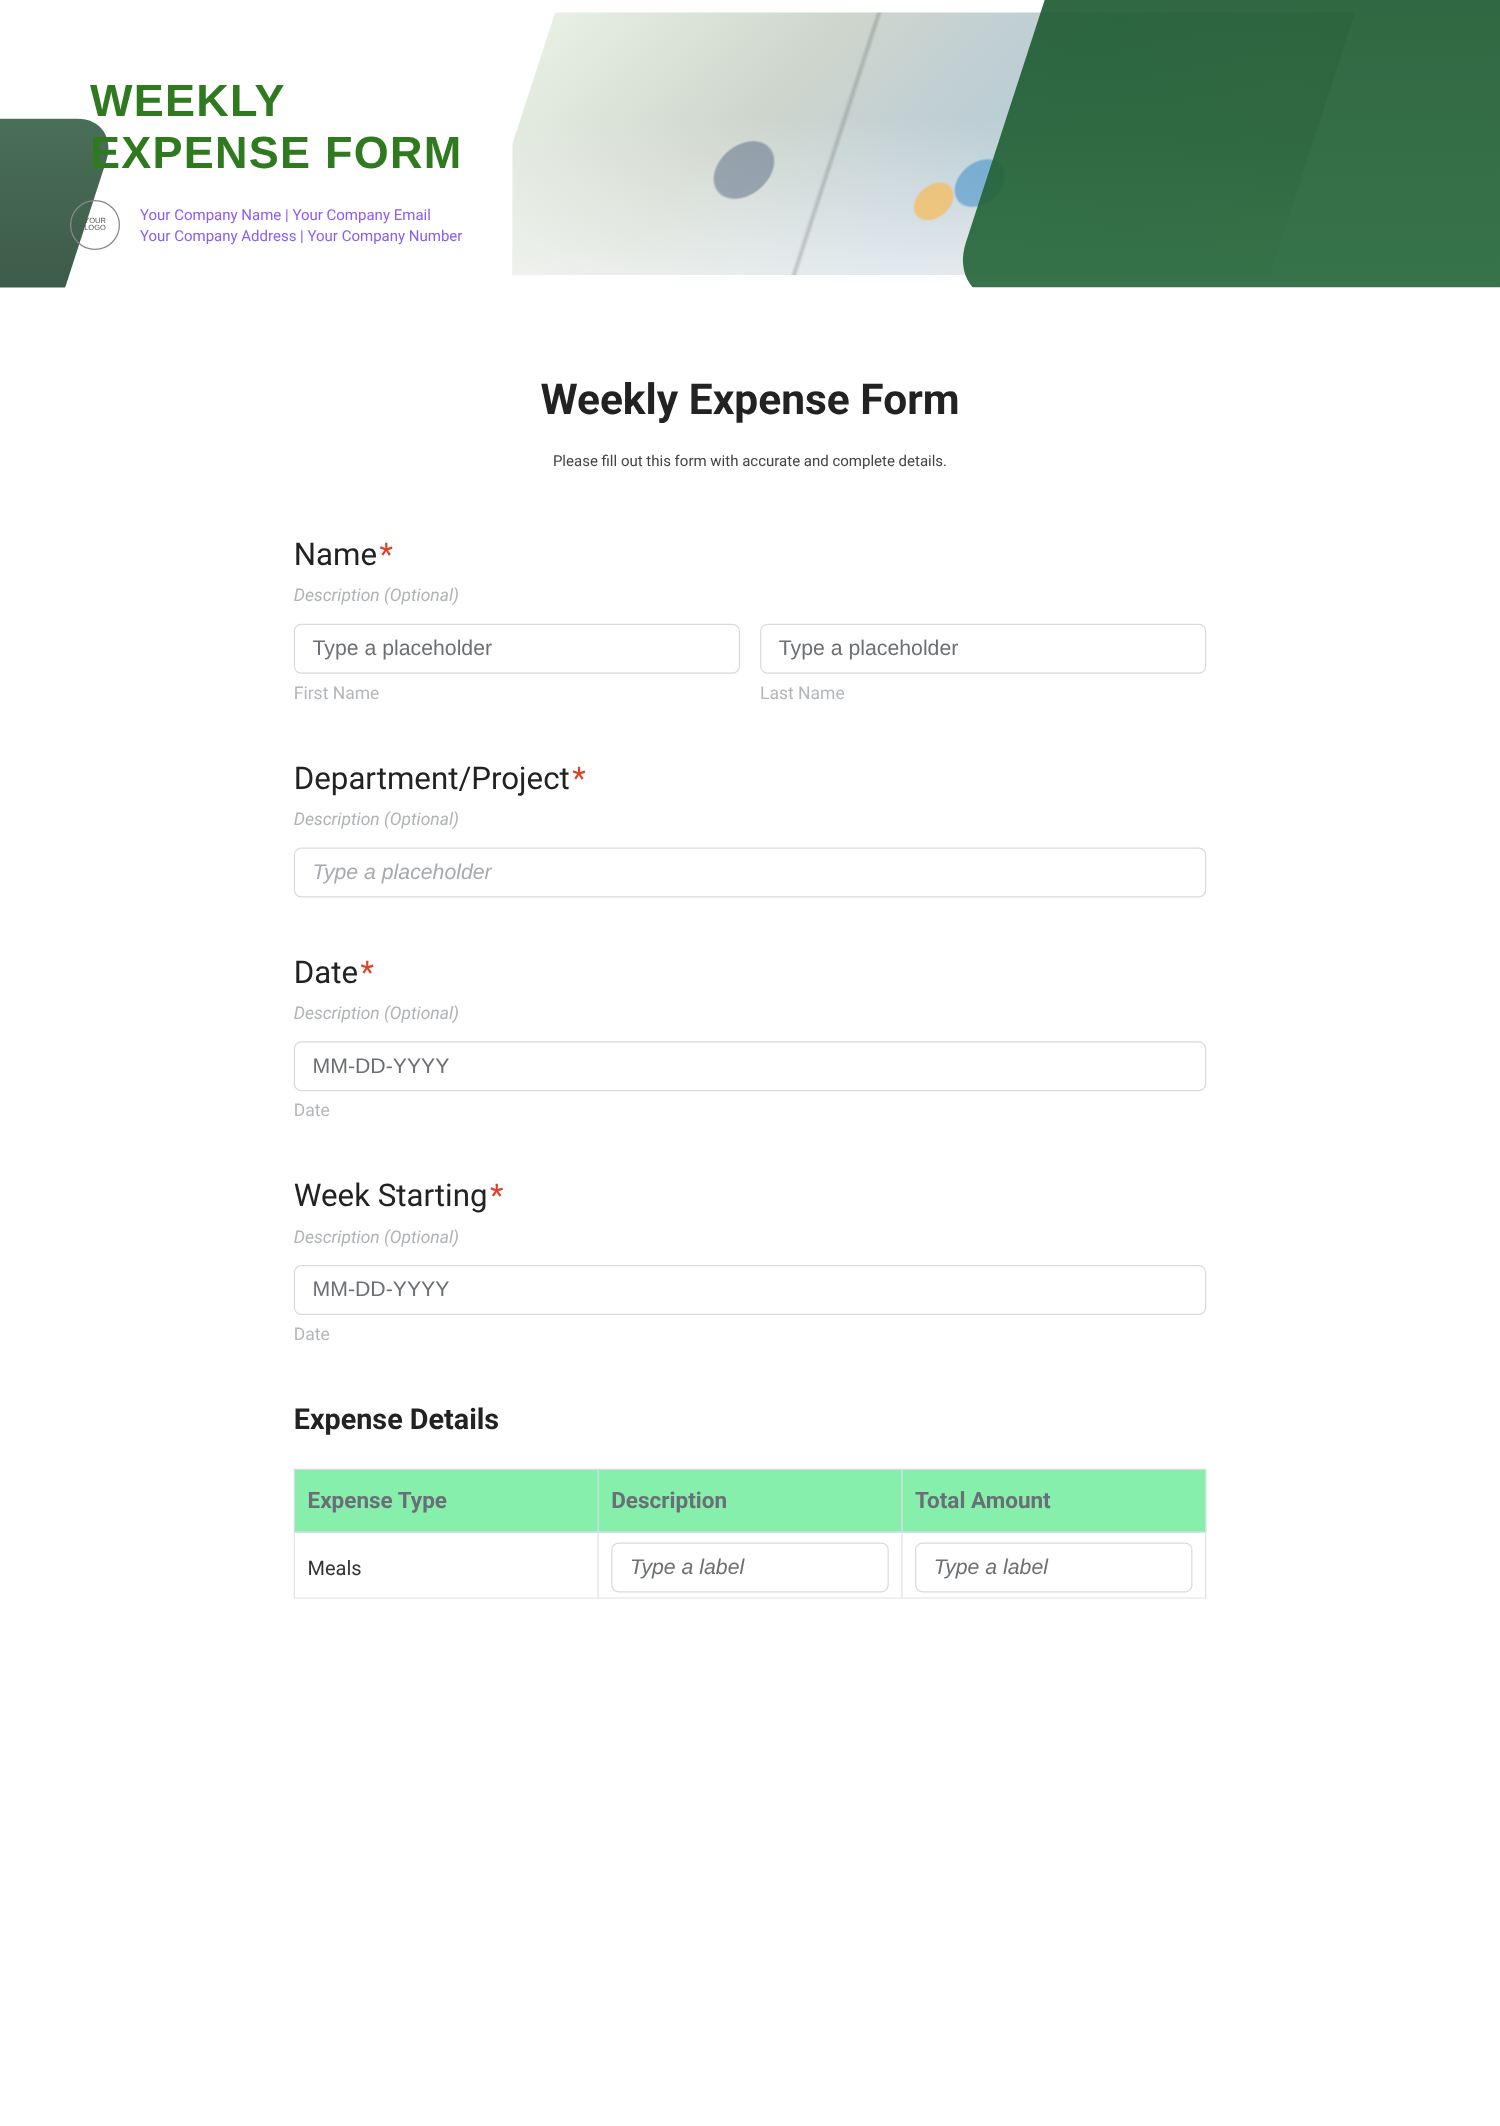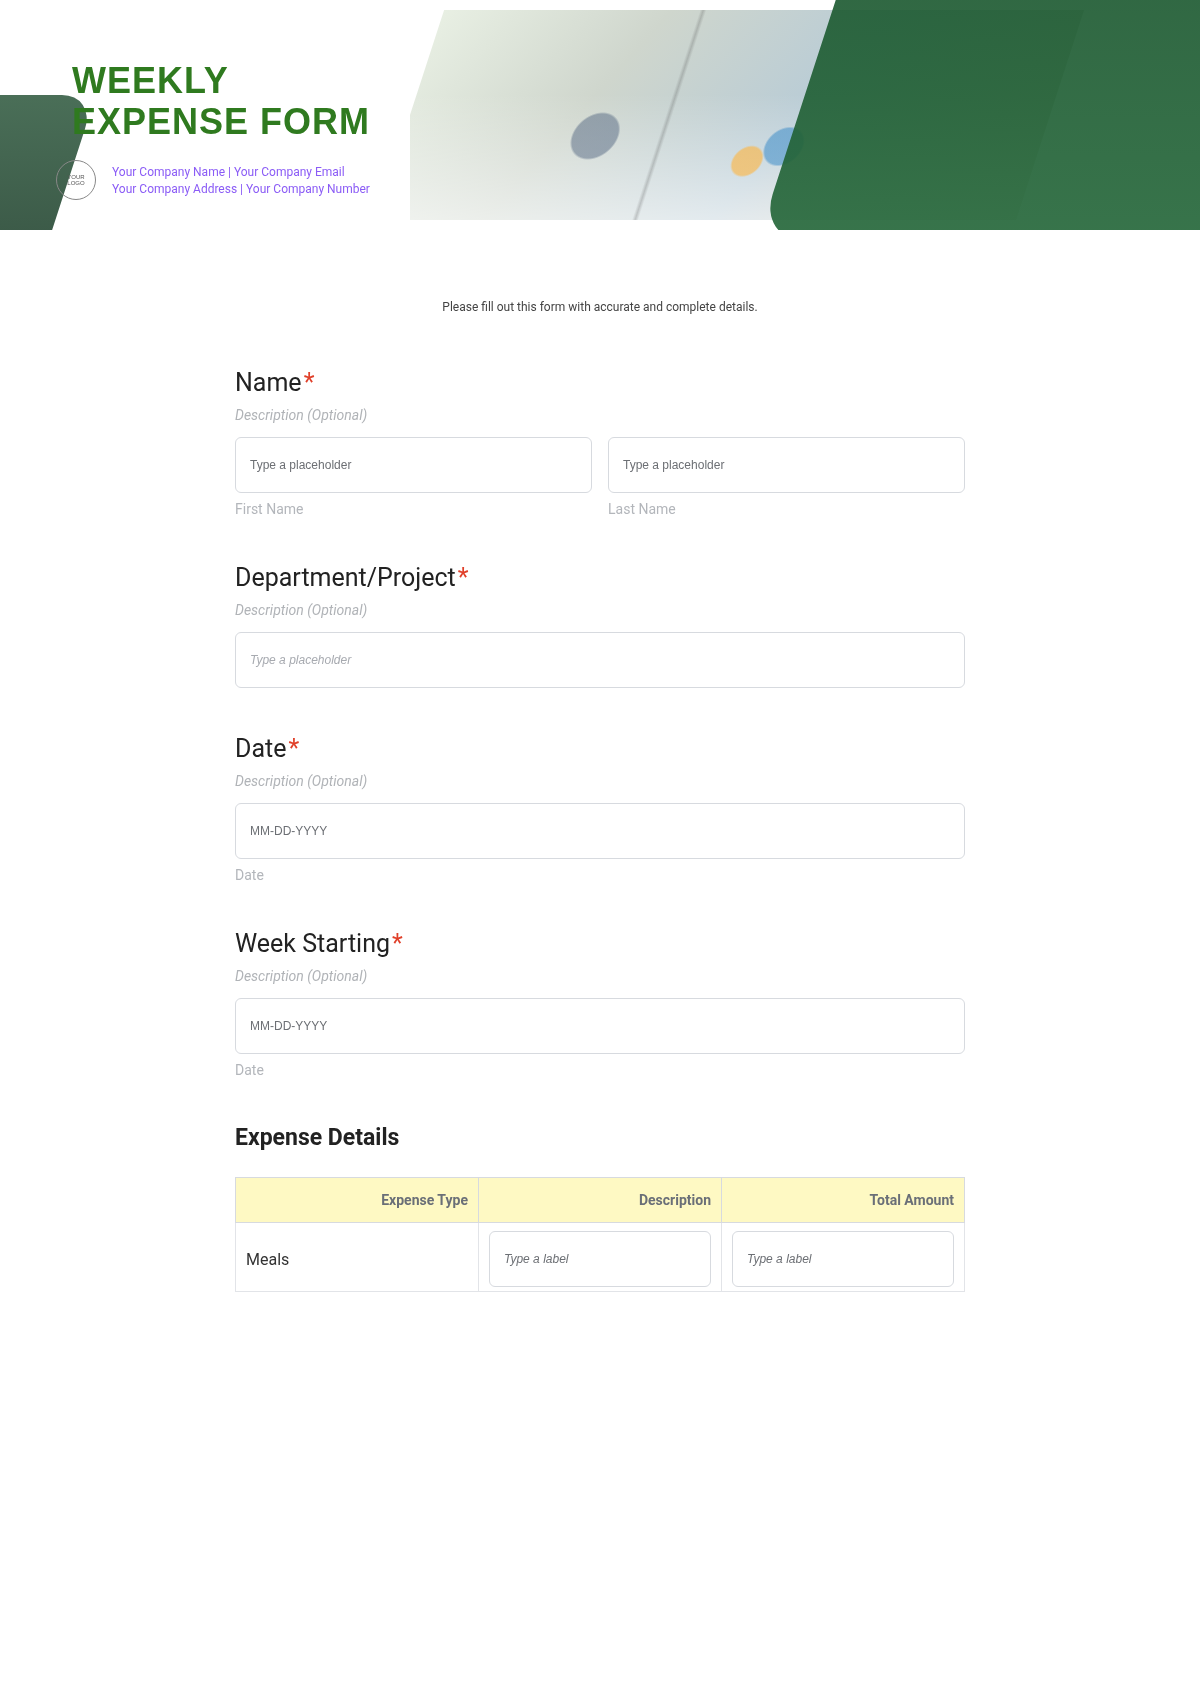--- a/index.html
+++ b/index.html
@@ -113,52 +113,52 @@
       font-size: 25px; font-weight: 400; color: #222; margin-bottom: 10px;
     }
     .req { color: #e0402a; margin-left: 2px; }
     .field-desc {
       font-size: 14px; font-style: italic; color: #b0b3b7; margin-bottom: 14px;
     }
     .row2 { display: flex; gap: 16px; }
     .col { flex: 1; }
     input[type=text] {
       width: 100%;
-      height: 56px;
+      height: 40px;
       border: 1px solid #d7dadf;
       border-radius: 6px;
       padding: 0 14px;
-      font-size: 12px;
+      font-size: 17px;
       color: #333;
       background:#fff;
     }
     input[type=text]::placeholder { color:#6c6f74; }
     .ital input[type=text]{ font-style: italic; }
     .ital input[type=text]::placeholder{ color:#a7aab0; font-style:italic;}
     .sub-label {
       font-size: 14px; color: #b3b6bb; margin-top: 8px;
     }
     h2.section-title{
       font-size:23px; font-weight:700; color:#222; margin: 10px 0 26px;
     }
     
     table.exp {
       width: 100%;
       border-collapse: collapse;
       border: 1px solid #d7dadf;
       table-layout: fixed;
     }
     table.exp th {
-      background: #fef9c3;
+      background: #86efac;
       color: #6a6f77;
       font-weight: 700;
-      font-size: 14px;
+      font-size: 18px;
       padding: 14px 10px;
       border: 1px solid #d7dadf;
-      text-align: right;
+      text-align: left;
     }
     table.exp td {
       border: 1px solid #e2e4e8;
       padding: 8px 10px 4px;
       vertical-align: middle;
     }
     .cell-label { font-size: 16px; color:#333; }
     .cell-input {
       width: 100%;
       border: none;
@@ -189,20 +189,21 @@
     <div>Your Company Name  |  Your Company Email</div>
     <div>Your Company Address  |  Your Company Number</div>
   </div>
   <div class="hero-wrap">
     <div class="hero-img"></div>
     <div class="green-slab"></div>
   </div>
 </div>
 
 <div class="container">
+  <h1 class="form-title">Weekly Expense Form</h1>
   <p class="form-sub">Please fill out this form with accurate and complete details.</p>
 
   <div class="field">
     <div class="field-label">
       <span>Name</span><span class="req">*</span>
     </div>
     <div class="field-desc">Description (Optional)</div>
     <div class="row2">
       <div class="col">
         <input type="text" placeholder="Type a placeholder" style="">

